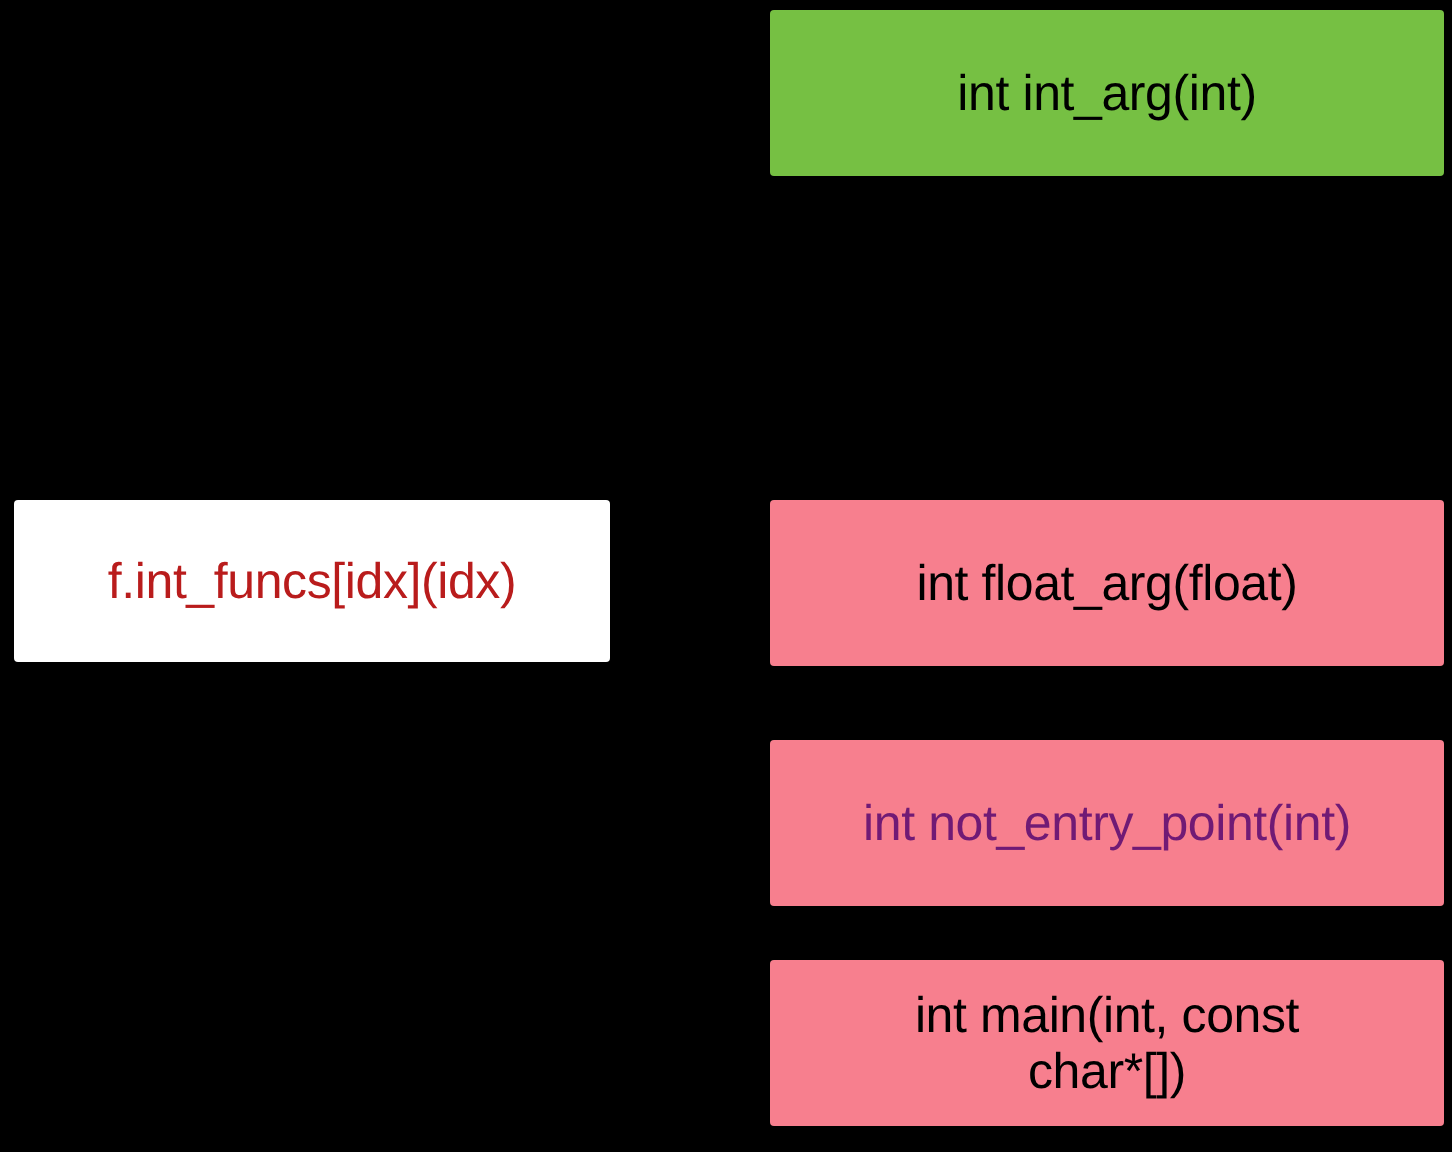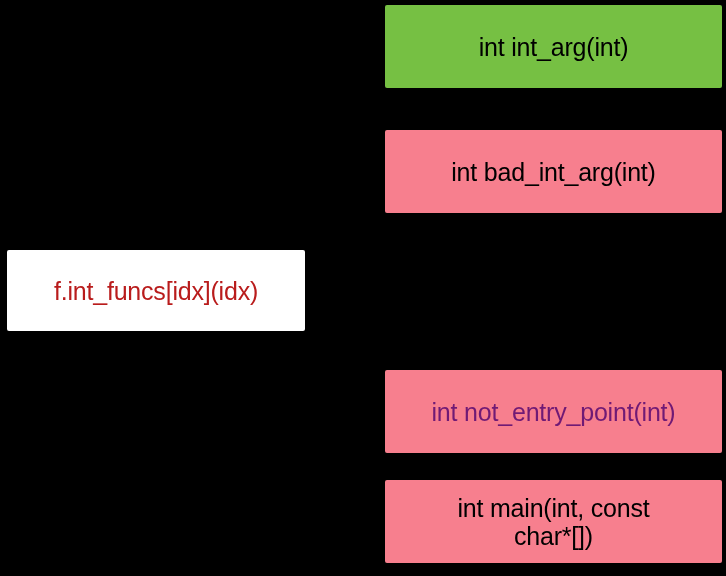--- a/index.html
+++ b/index.html
@@ -41,17 +41,17 @@
   .node-bad {
     background: #f77f8e;
   }
 </style>
 </head>
 <body>
 
 <div id="canvas" style="background: rgb(0, 0, 0);">
     <div class="node node-caller" style="left: 7px; top: 250px; width: 298px; height: 81px; background: rgb(255, 255, 255); color: #b91c1c;">f.int_funcs[idx](idx)</div>
     <div class="node node-ok" style="left: 385px; top: 5px; width: 337px; height: 83px; background: rgb(118, 192, 67); color: rgb(0, 0, 0);">int int_arg(int)</div>
-    <div class="node node-bad" style="left: 385px; top: 130px; width: 337px; height: 83px; background: rgb(247, 127, 142); color: rgb(0, 0, 0);">int bad_int_arg(int)</div>
+    <div class="node node-bad" style="left: 385px; top: 250px; width: 337px; height: 83px; background: rgb(247, 127, 142); color: rgb(0, 0, 0);">int float_arg(float)</div>
     <div class="node node-bad" style="left: 385px; top: 370px; width: 337px; height: 83px; background: rgb(247, 127, 142); color: #701a75;">int not_entry_point(int)</div>
     <div class="node node-bad" style="left: 385px; top: 480px; width: 337px; height: 83px; background: rgb(247, 127, 142); color: #000000;">int main(int, const
 char*[])</div>
   </div>
 
 </body></html>

